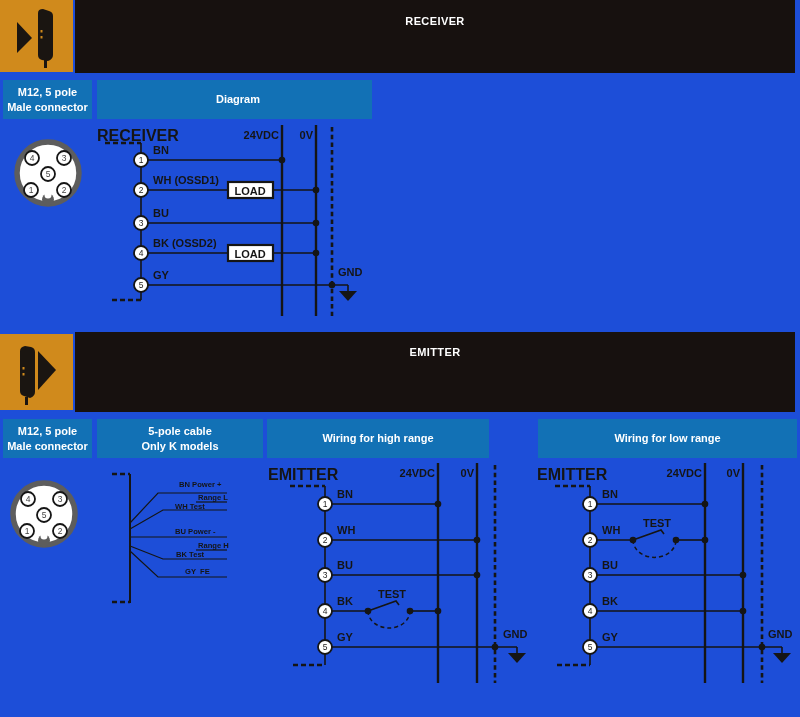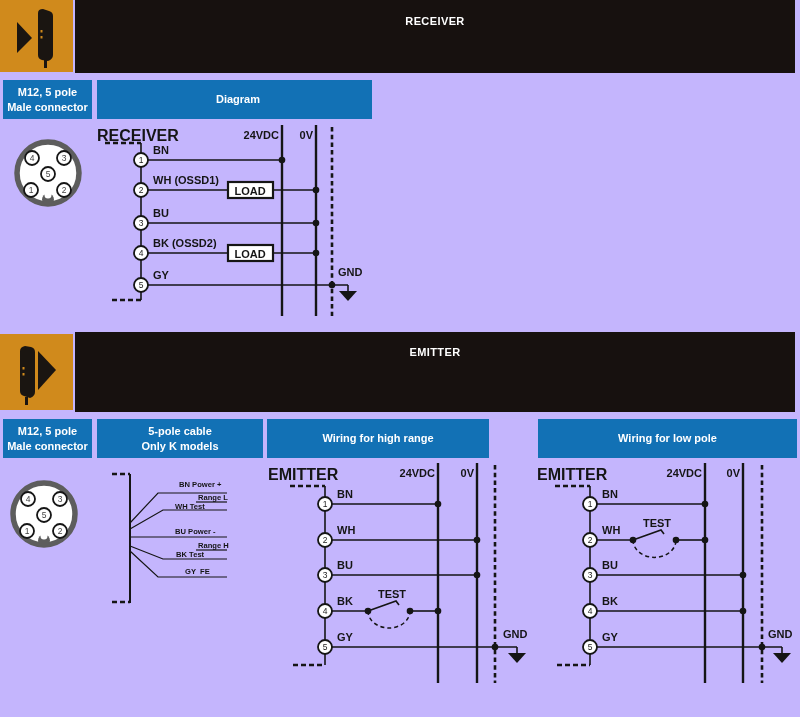--- a/index.html
+++ b/index.html
@@ -1,16 +1,16 @@
 <!DOCTYPE html>
 <html><head>
 <meta charset="utf-8">
 <style>
   html,body{margin:0;padding:0;background:#fff;}
-  .page{position:relative;width:800px;height:717px;background:#c4b5fd;overflow:hidden;
+  .page{position:relative;width:800px;height:717px;background:#1d4ed8;overflow:hidden;
         font-family:"Liberation Sans",sans-serif;}
   .icon-box{position:absolute;background:#d08a1c;}
   .banner{position:absolute;background:#17110f;color:#fff;display:flex;justify-content:center;}
   .banner span{font-size:11px;font-weight:bold;letter-spacing:.4px;}
   .bluebox{position:absolute;background:#1271b5;color:#fff;display:flex;flex-direction:column;
            justify-content:center;align-items:center;text-align:center;}
   .bluebox span{font-size:11px;font-weight:bold;line-height:1.3;}
   svg{position:absolute;overflow:visible;}
   svg text{font-family:"Liberation Sans",sans-serif;fill:#151515;}
   .lbl{font-size:11px;font-weight:bold;}
@@ -158,21 +158,21 @@
     <span>Male connector</span>
   </div>
   <div class="bluebox" style="left:97px;top:419px;width:166px;height:39px;">
     <span>5-pole cable</span>
     <span>Only K models</span>
   </div>
   <div class="bluebox" style="left:267px;top:419px;width:222px;height:39px;">
     <span>Wiring for high range</span>
   </div>
   <div class="bluebox" style="left:538px;top:419px;width:259px;height:39px;">
-    <span>Wiring for low pole</span>
+    <span>Wiring for low range</span>
   </div>
 
   <svg viewBox="0 0 80 80" style="left:4px;top:474px;width:80px;height:80px;">
     <circle cx="40" cy="40" r="31" fill="#fff" stroke="#5d5d5d" stroke-width="5.5"></circle>
     <circle cx="40" cy="66.5" r="6" fill="#5d5d5d"></circle>
     <circle cx="40" cy="62" r="3.5" fill="#fff"></circle>
     <g>
       <circle class="pinc" cx="24" cy="25" r="7" stroke="#5d5d5d"></circle>
       <circle class="pinc" cx="56" cy="25" r="7" stroke="#5d5d5d"></circle>
       <circle class="pinc" cx="40" cy="41" r="7" stroke="#5d5d5d"></circle>

